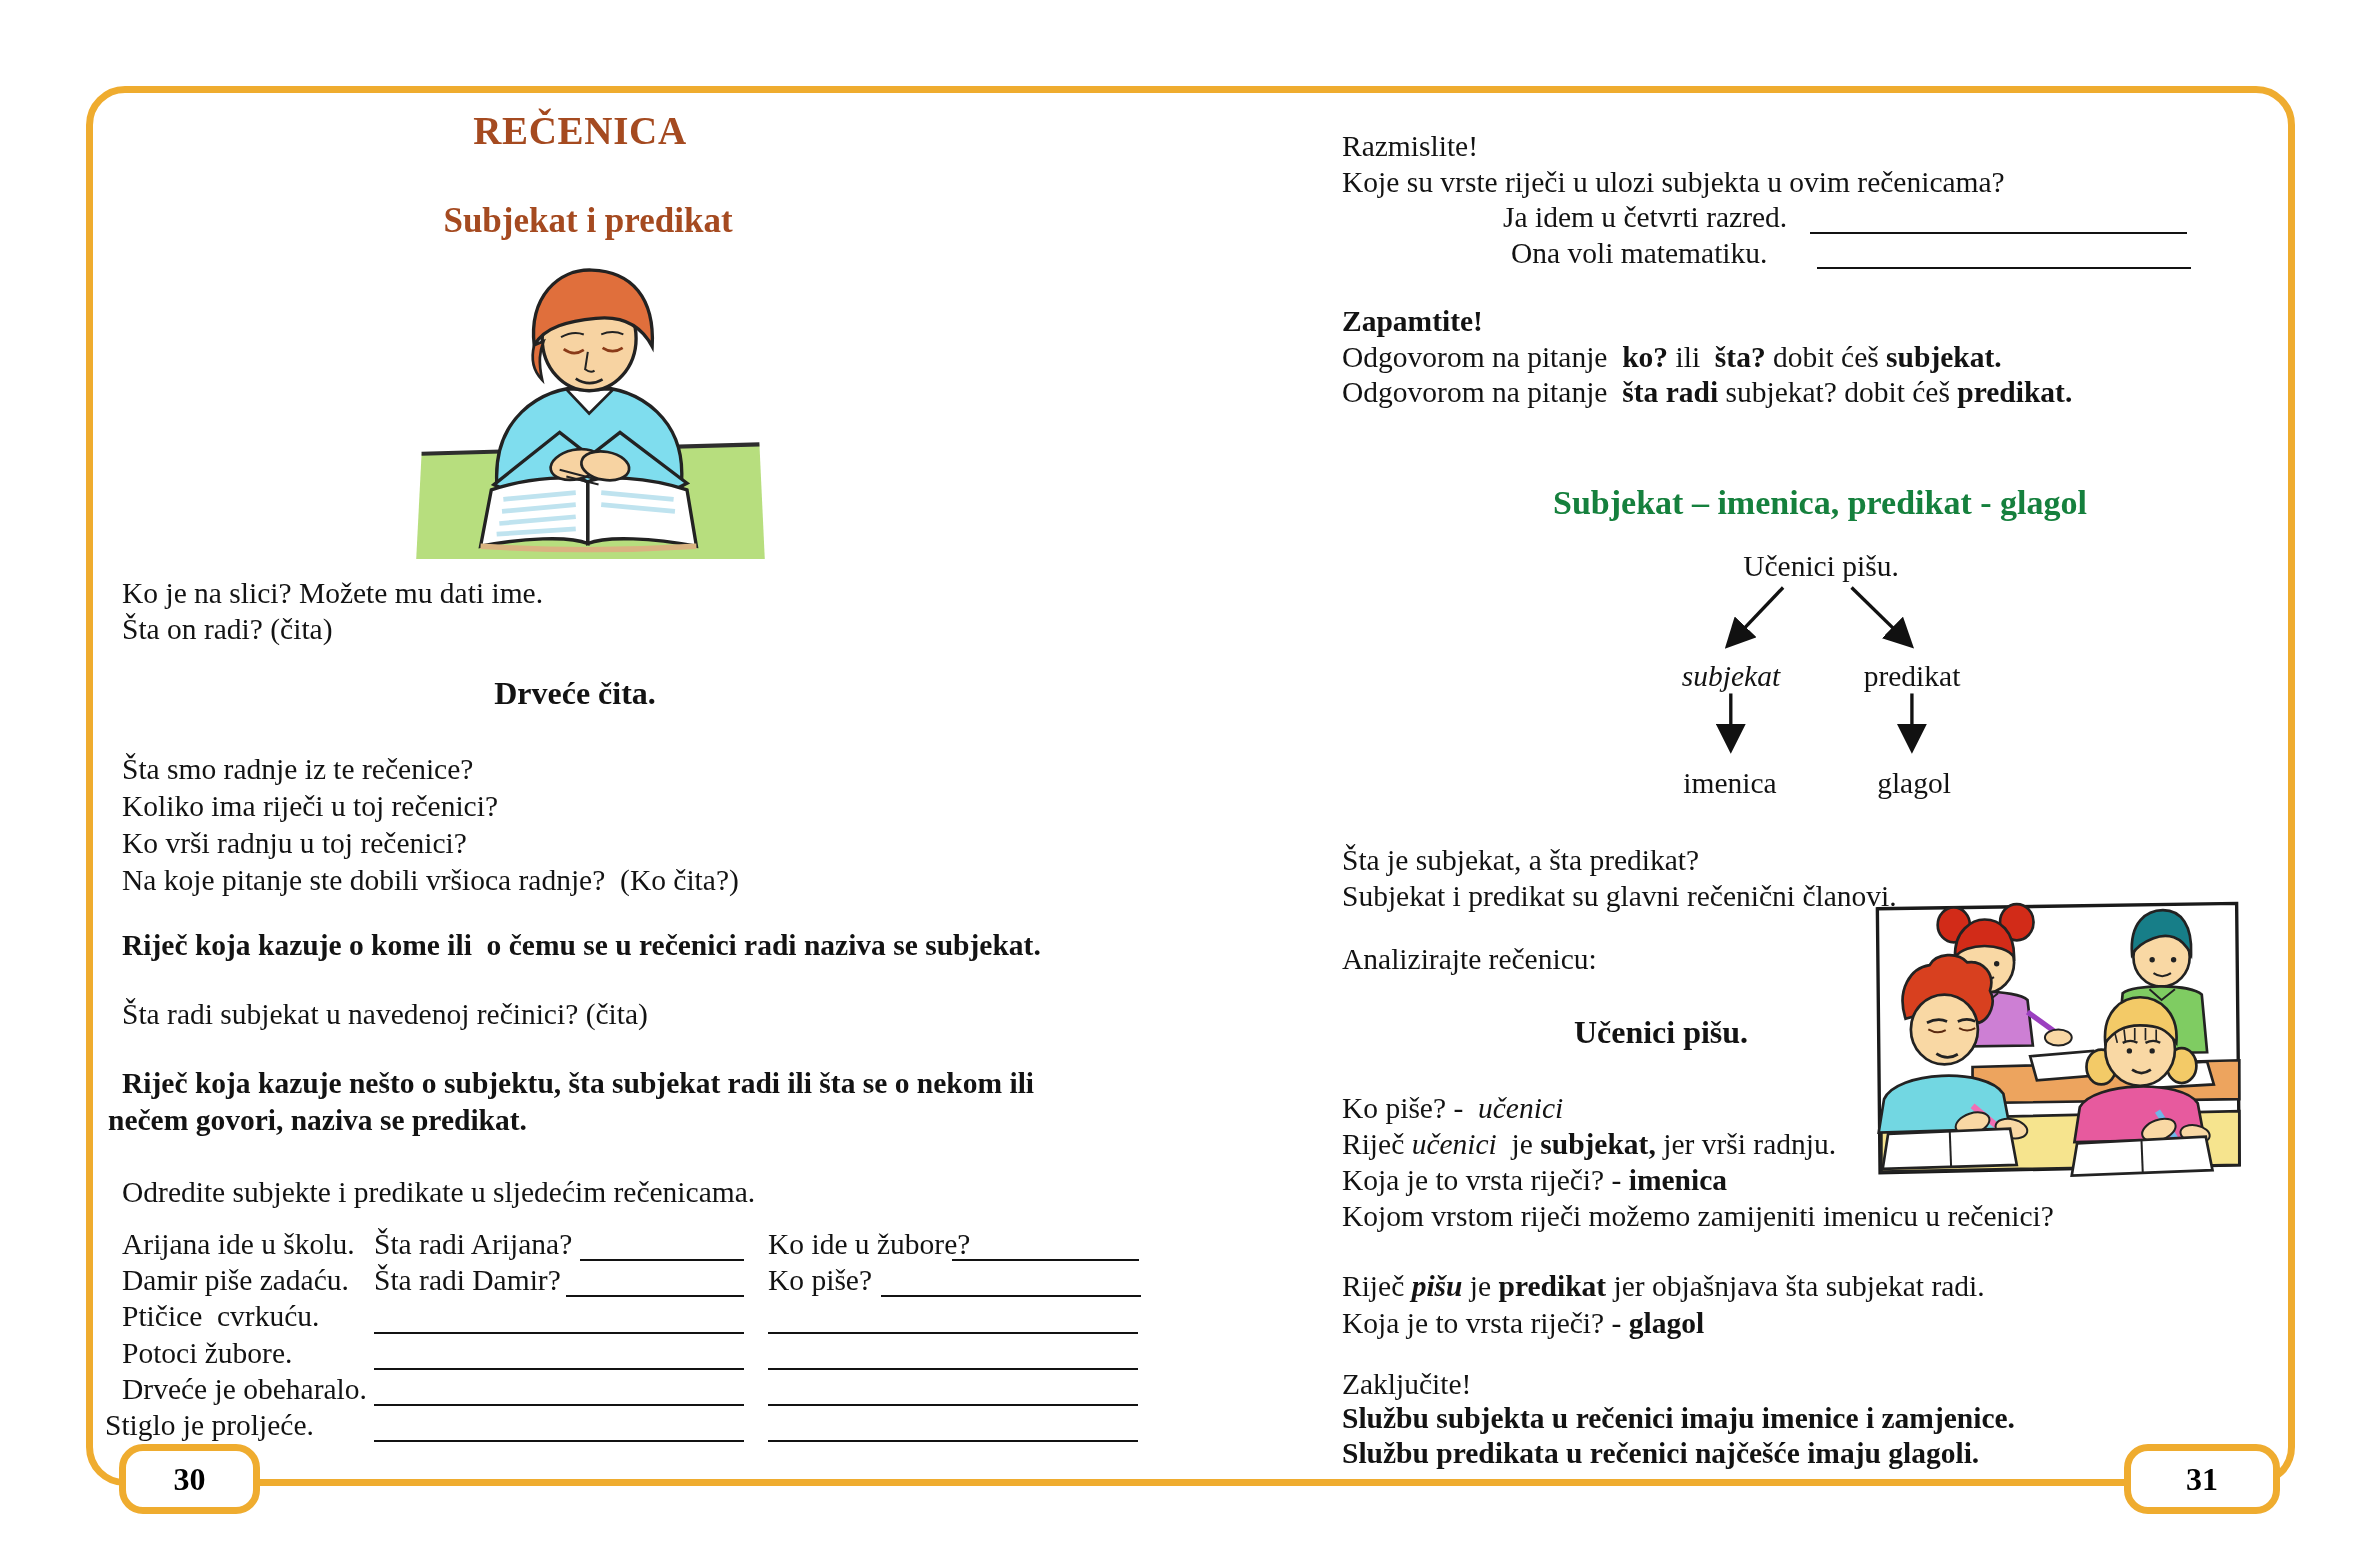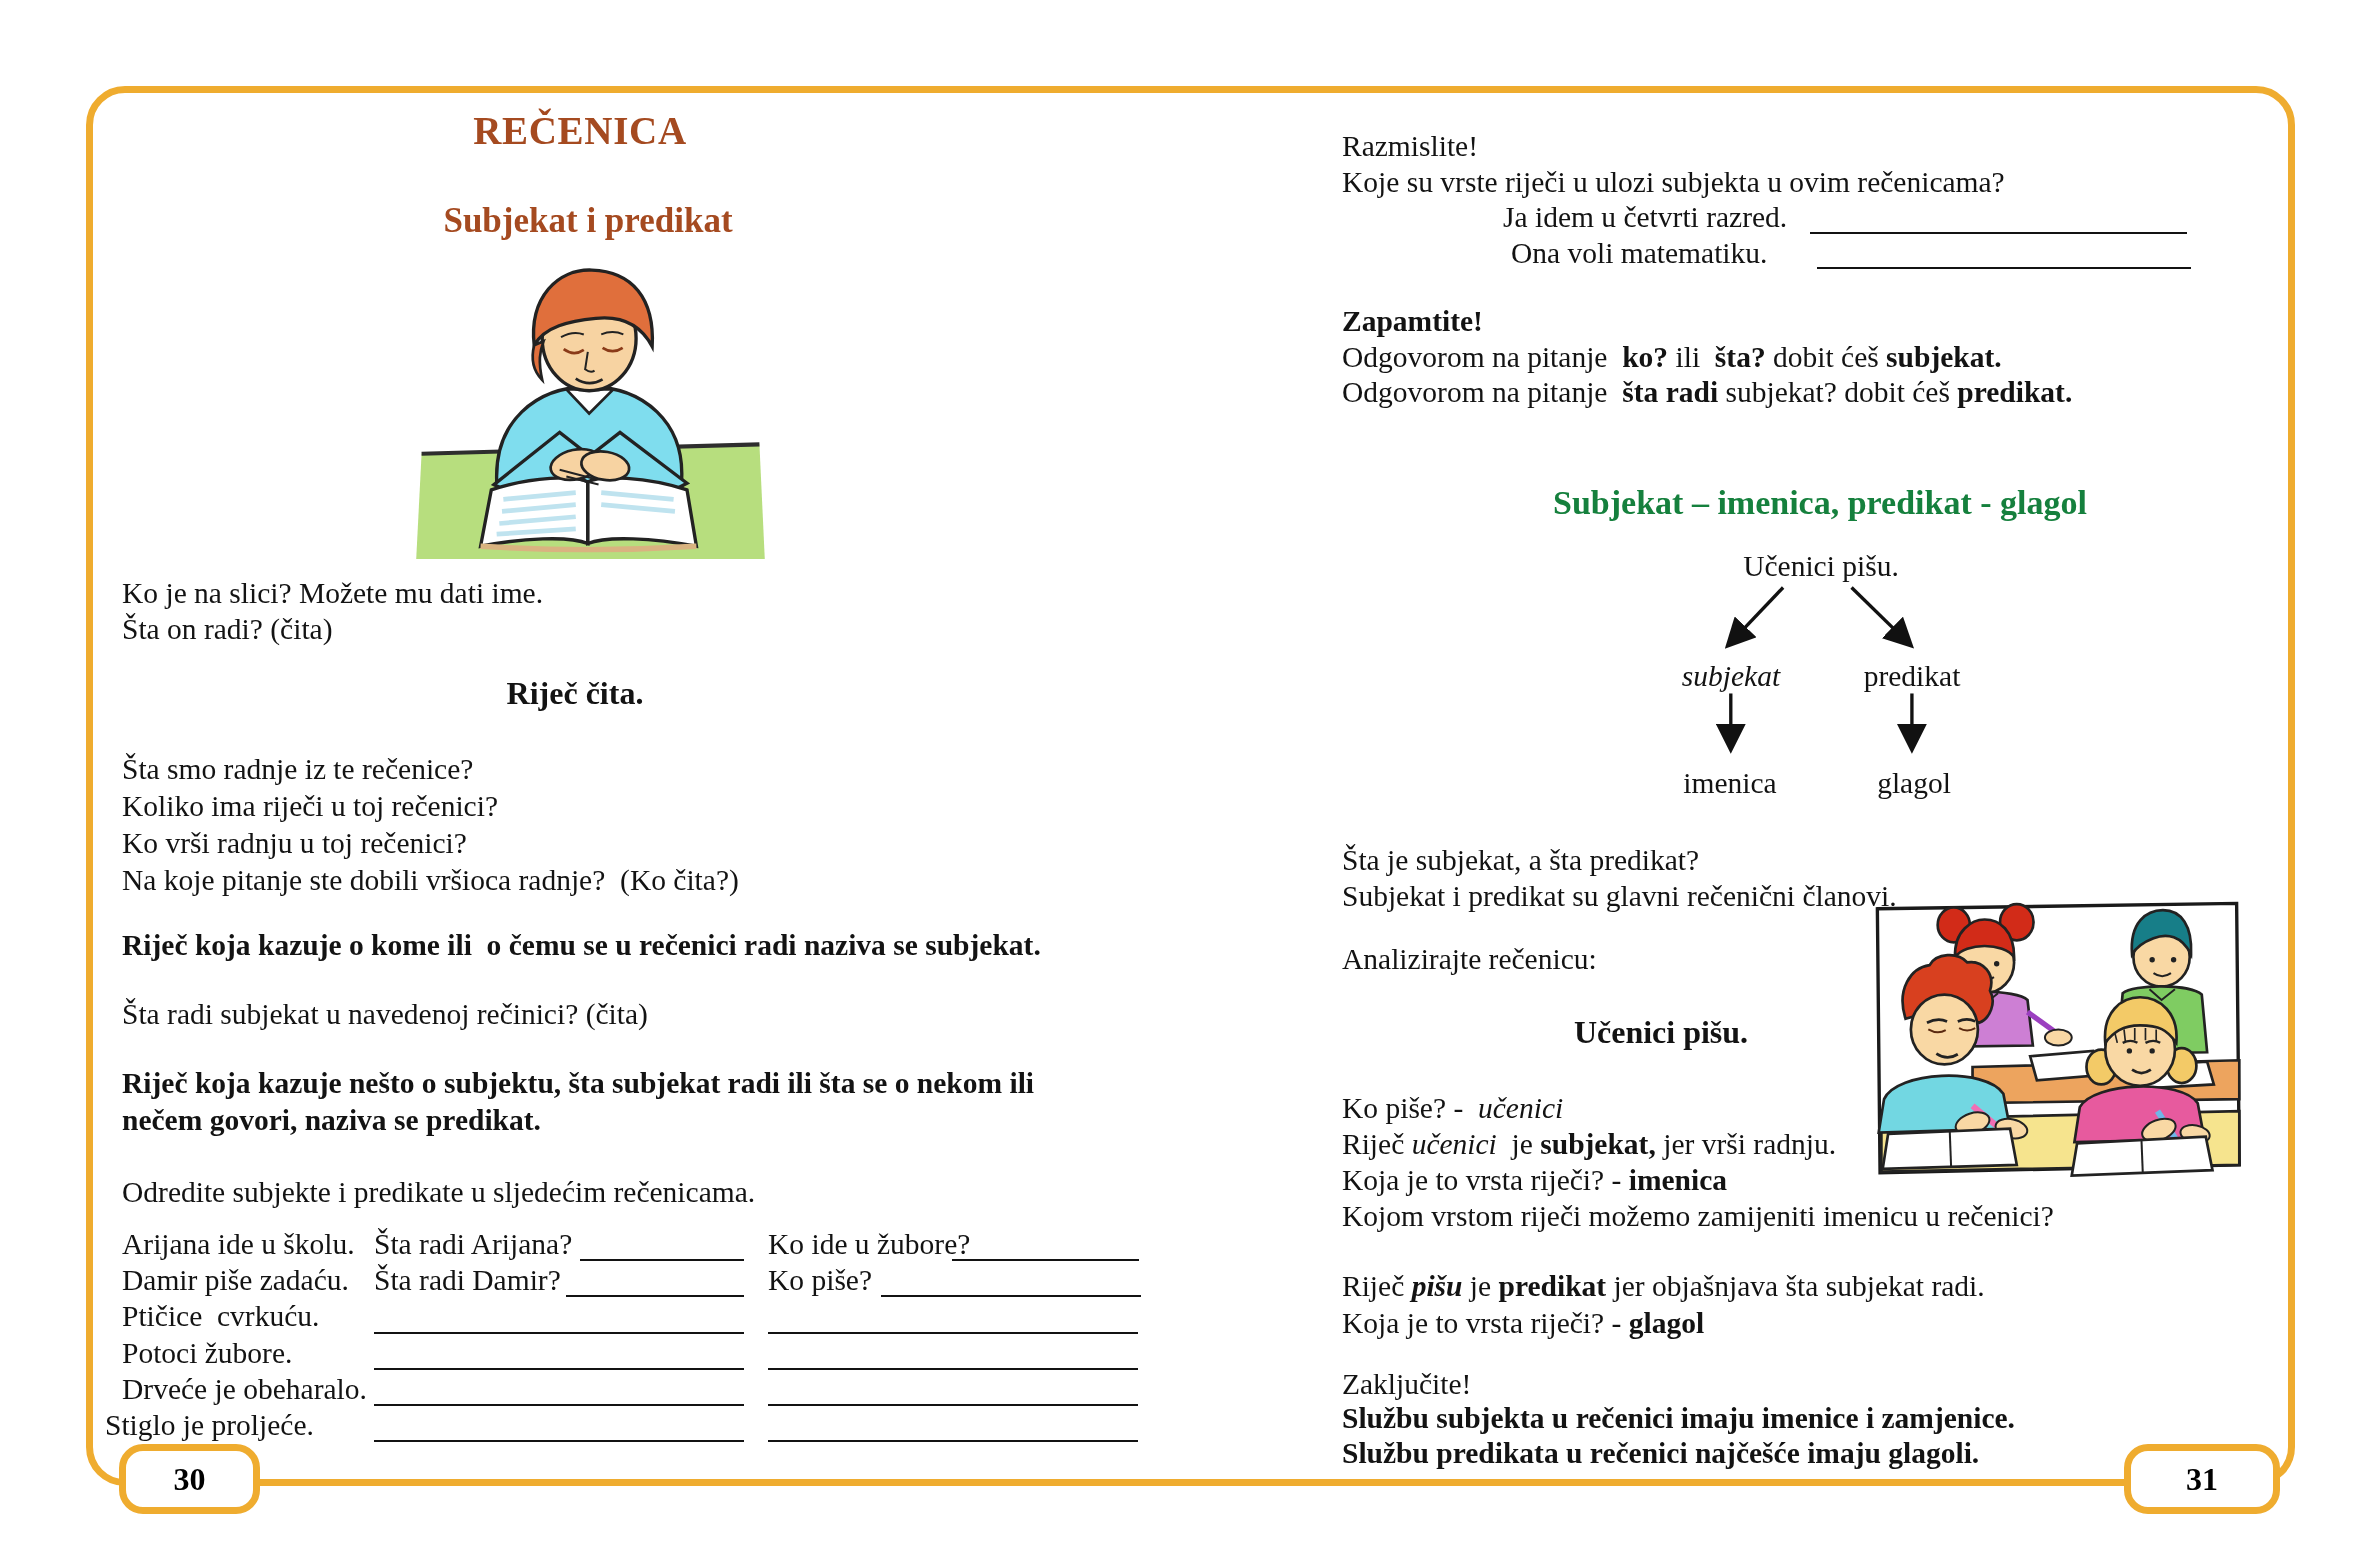--- a/index.html
+++ b/index.html
@@ -80,33 +80,33 @@
   <line x1="256" y1="340" x2="256" y2="432" stroke="#222" stroke-width="4"></line>
 
   <ellipse cx="238" cy="314" rx="38" ry="22" fill="#F7D3A2" stroke="#222" stroke-width="4" transform="rotate(-12 238 314)"></ellipse>
   <ellipse cx="282" cy="316" rx="36" ry="21" fill="#F7D3A2" stroke="#222" stroke-width="4" transform="rotate(10 282 316)"></ellipse>
   <path d="M214,322 L268,336 M224,332 L272,344" stroke="#222" stroke-width="3" fill="none"></path>
 </svg>
 
 <div class="l" style="left:122px;top:577px;">Ko je na slici? Možete mu dati ime.</div>
 <div class="l" style="left:122px;top:613px;">Šta on radi? (čita)</div>
 
-<div class="l ex-bold c" style="left:575px;top:676px;">Riječ čita.</div>
+<div class="l ex-bold c" style="left:575px;top:676px;">Drveće čita.</div>
 
 <div class="l" style="left:122px;top:753px;">Šta smo radnje iz te rečenice?</div>
 <div class="l" style="left:122px;top:790px;">Koliko ima riječi u toj rečenici?</div>
 <div class="l" style="left:122px;top:827px;">Ko vrši radnju u toj rečenici?</div>
 <div class="l" style="left:122px;top:864px;">Na koje pitanje ste dobili vršioca radnje?  (Ko čita?)</div>
 
 <div class="l bold" style="left:122px;top:929px;">Riječ koja kazuje o kome ili  o čemu se u rečenici radi naziva se subjekat.</div>
 
 <div class="l" style="left:122px;top:998px;">Šta radi subjekat u navedenoj rečinici? (čita)</div>
 
 <div class="l bold" style="left:122px;top:1067px;">Riječ koja kazuje nešto o subjektu, šta subjekat radi ili šta se o nekom ili</div>
-<div class="l bold" style="left:122px;top:1104px;">nečem govori, naziva se predikat.</div>
+<div class="l bold" style="left:108px;top:1104px;">nečem govori, naziva se predikat.</div>
 
 <div class="l" style="left:122px;top:1176px;">Odredite subjekte i predikate u sljedećim rečenicama.</div>
 
 <div class="l" style="left:122px;top:1228px;">Arijana ide u školu.</div>
 <div class="l" style="left:374px;top:1228px;">Šta radi Arijana?</div>
 <div class="l" style="left:768px;top:1228px;">Ko ide u žubore?</div>
 <div class="blank" style="left:580px;top:1258px;width:164px;"></div>
 <div class="blank" style="left:952px;top:1258px;width:187px;"></div>
 
 <div class="l" style="left:122px;top:1264px;">Damir piše zadaću.</div>

